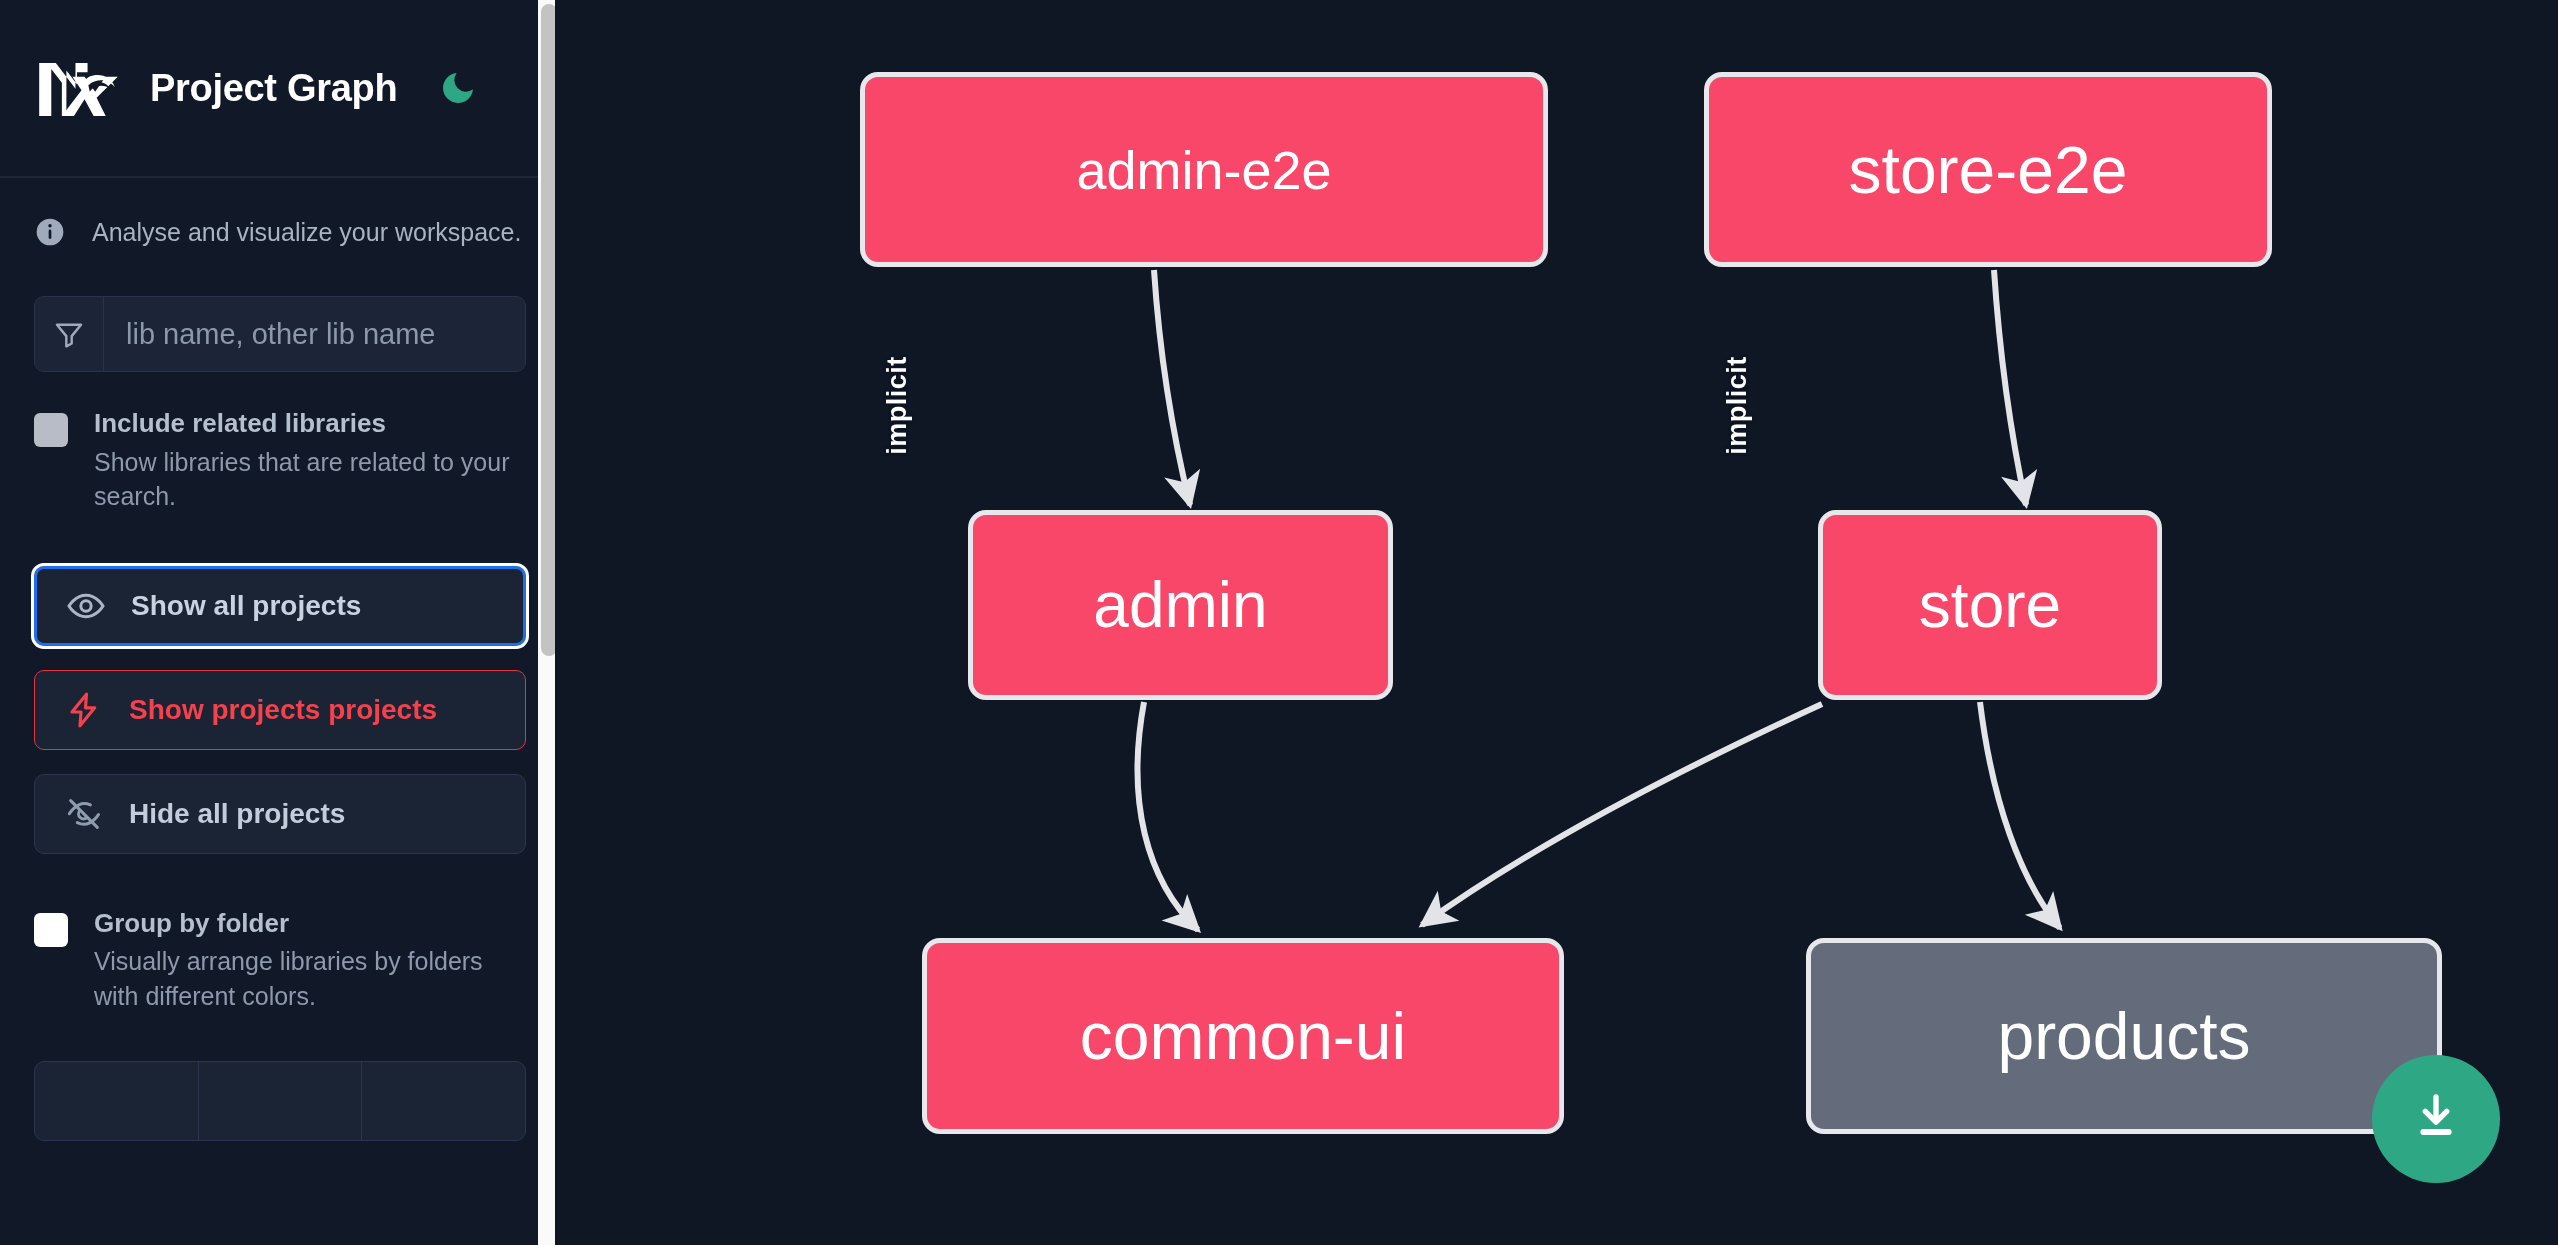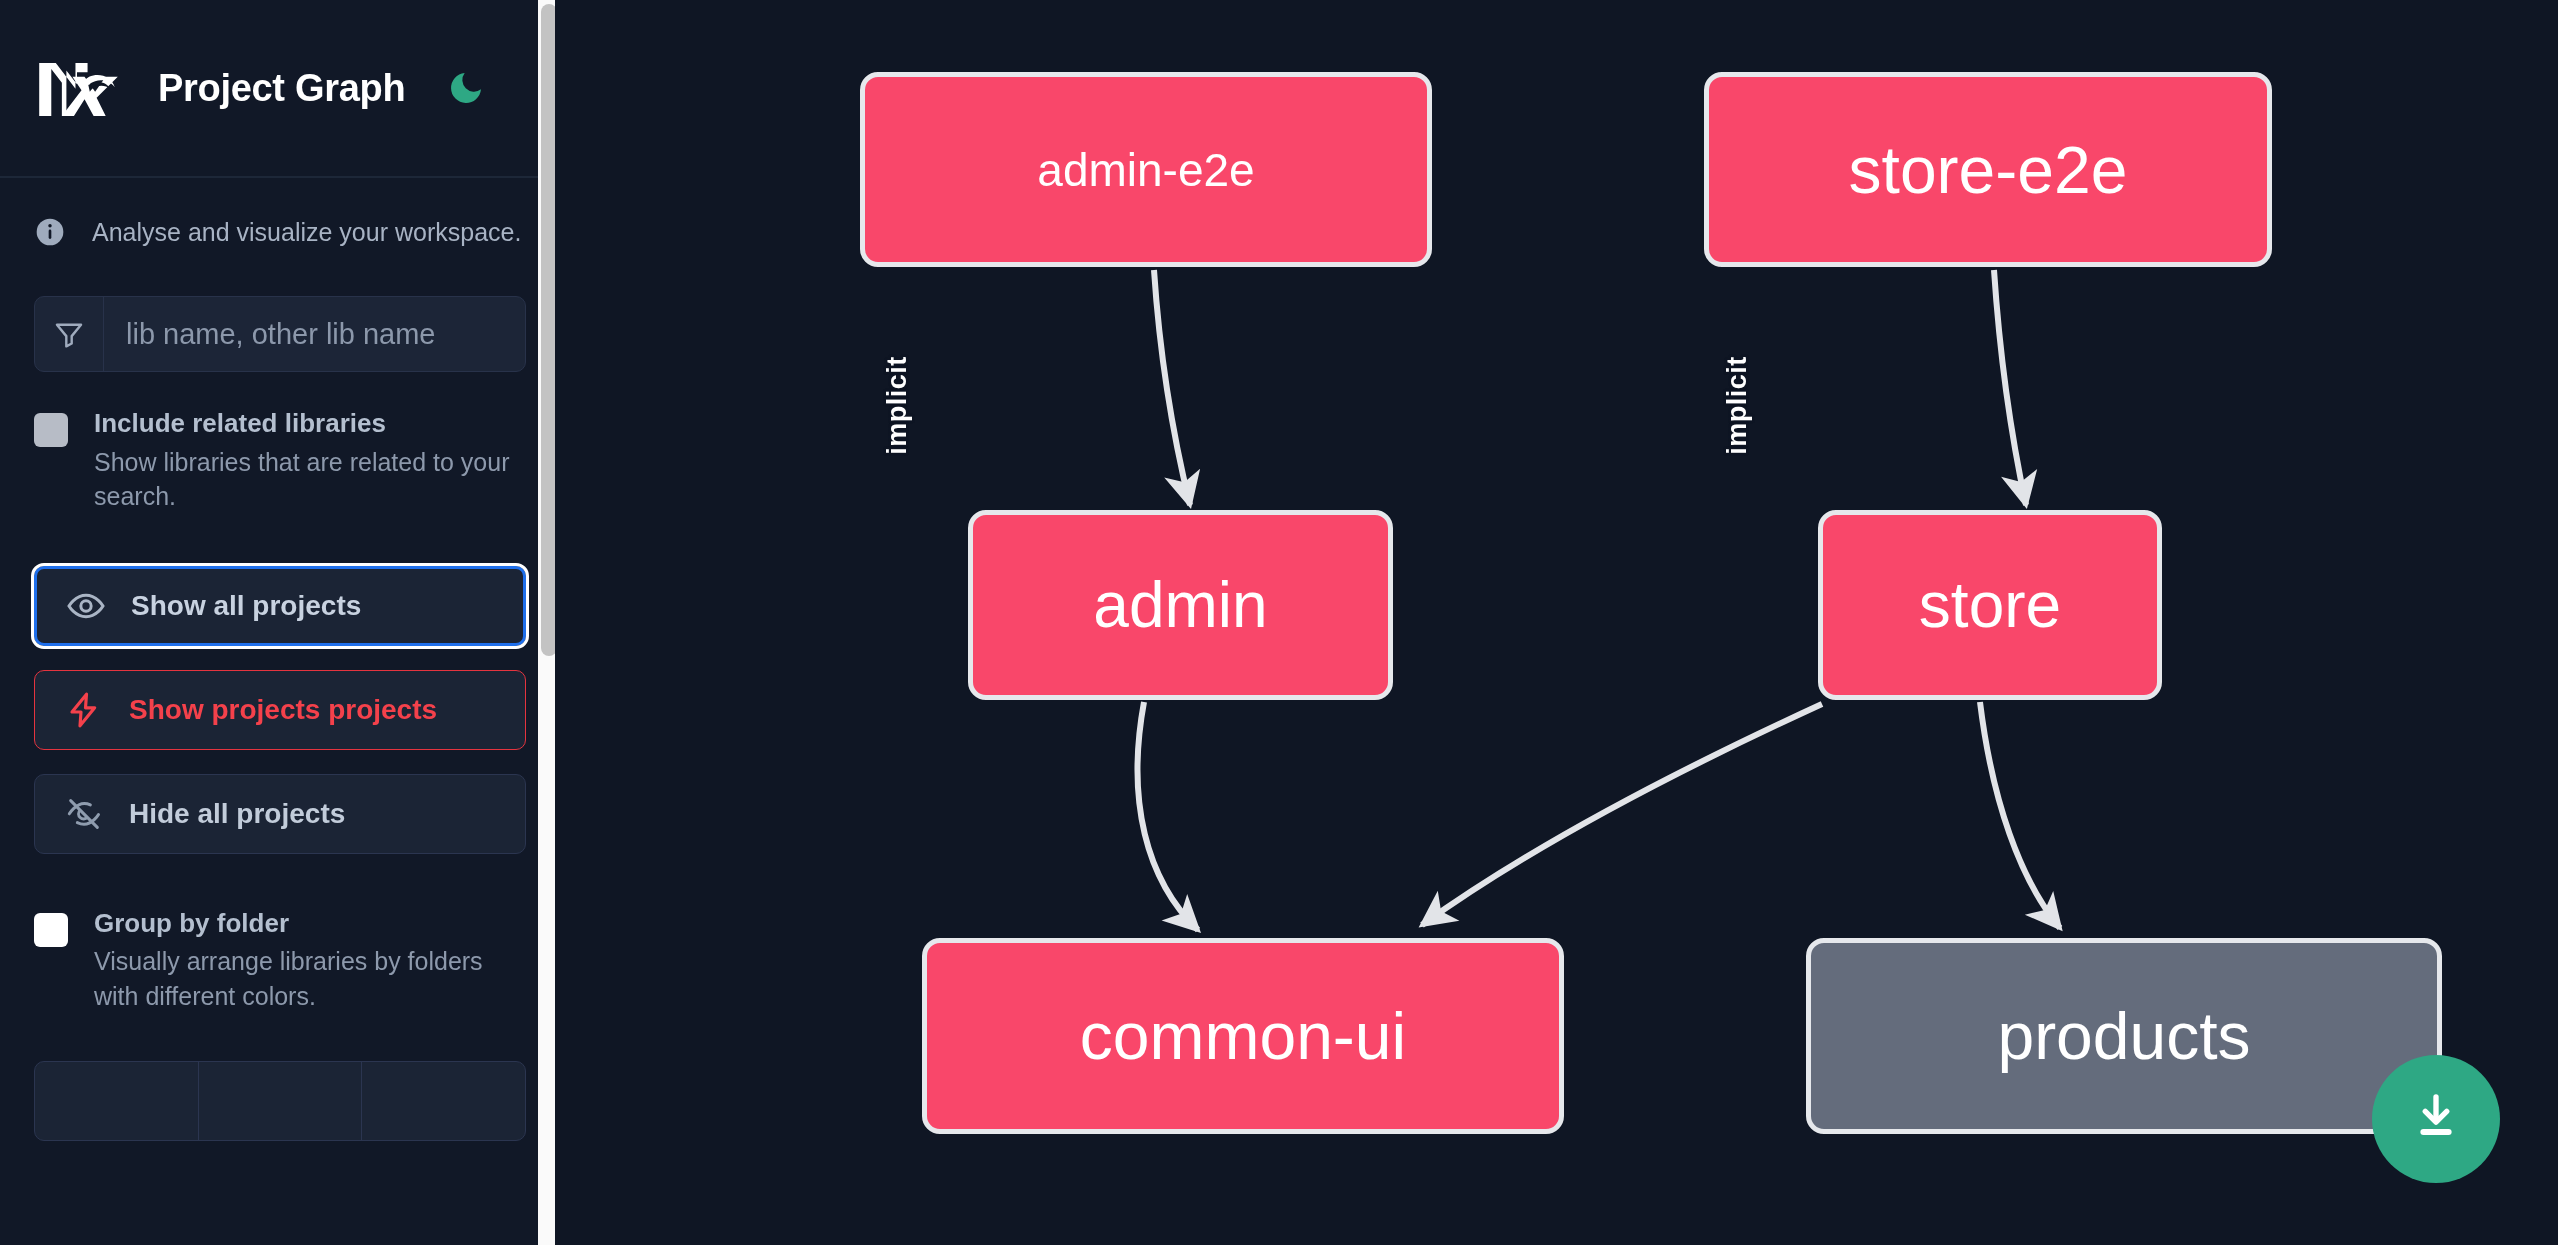--- a/index.html
+++ b/index.html
@@ -27,21 +27,21 @@
 
   .sb-header {
     height: 178px;
     display: flex; align-items: center;
     padding: 0 34px;
     border-bottom: 2px solid #1d2738;
   }
   .nx-logo { width: 92px; height: 68px; flex: 0 0 92px; }
   .app-title {
     font-size: 38px; font-weight: 700; color: #ffffff;
-    margin-left: 32px; letter-spacing: -0.3px; white-space: nowrap;
+    margin-left: 24px; letter-spacing: -0.3px; white-space: nowrap;
   }
   .moon-btn {
     margin-left: 38px; width: 46px; height: 46px;
     display: flex; align-items: center; justify-content: center;
     cursor: pointer;
   }
 
   .sb-info {
     display: flex; align-items: center;
     padding: 38px 34px 0 34px;
@@ -310,21 +310,21 @@
       <g fill="none" stroke="#e2e4e8" stroke-width="6" marker-end="url(#arrow)">
         <path d="M594,270 C600,360 614,440 630,505"></path>
         <path d="M1434,270 C1440,360 1452,440 1466,505"></path>
         <path d="M584,702 C566,800 586,880 638,930"></path>
         <path d="M1262,704 C1140,760 980,840 862,925"></path>
         <path d="M1420,702 C1432,800 1460,880 1500,928"></path>
       </g>
     </svg>
 
     <div id="nodes-layer">
-        <div class="node app" style="left: 300px; top: 72px; width: 572px; height: 195px; font-size: 46px;">admin-e2e</div>
+        <div class="node app" style="left: 300px; top: 72px; width: 688px; height: 195px; font-size: 54px;">admin-e2e</div>
         <div class="node app" style="left: 1144px; top: 72px; width: 568px; height: 195px; font-size: 66px;">store-e2e</div>
         <div class="node app" style="left: 408px; top: 510px; width: 425px; height: 190px; font-size: 64px;">admin</div>
         <div class="node app" style="left: 1258px; top: 510px; width: 344px; height: 190px; font-size: 64px;">store</div>
         <div class="node app" style="left: 362px; top: 938px; width: 642px; height: 196px; font-size: 66px;">common-ui</div>
         <div class="node lib" style="left: 1246px; top: 938px; width: 636px; height: 196px; font-size: 66px;">products</div>
       </div>
     <div id="labels-layer">
         <div class="edge-label" style="left: 288px; top: 390px; transform: rotate(-90deg);">implicit</div>
         <div class="edge-label" style="left: 1128px; top: 390px; transform: rotate(-90deg);">implicit</div>
       </div>

